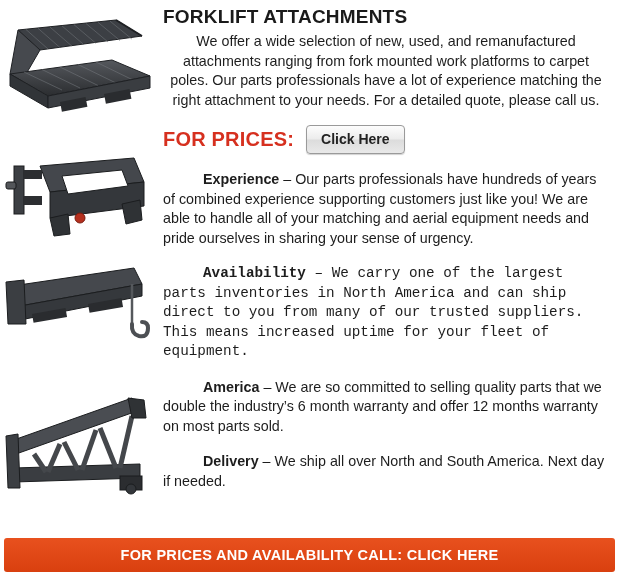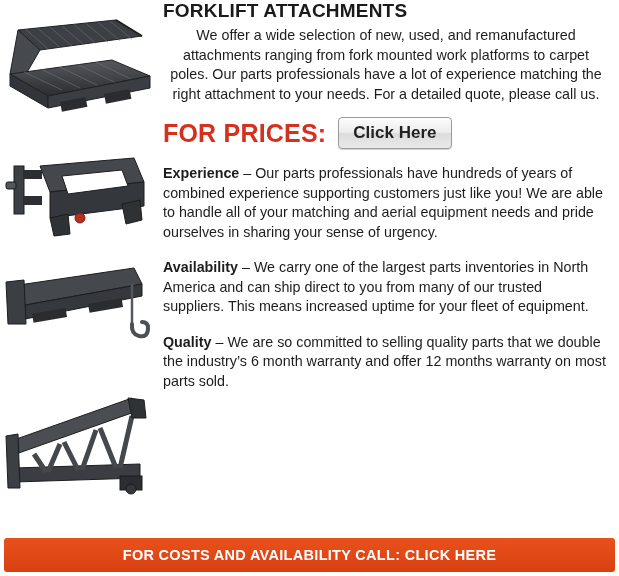--- a/index.html
+++ b/index.html
@@ -45,66 +45,66 @@
   }
   .prod svg { display: block; }
 
   
   .title {
     font-size: 19px;
     font-weight: bold;
     color: #1a1a1a;
     letter-spacing: 0.2px;
     margin: 0;
-    padding: 0 0 4px 0;
+    padding: 6px 0 4px 0;
     font-family: "Liberation Sans", sans-serif;
   }
   .intro {
     font-size: 14.3px;
     line-height: 19.5px;
     color: #1d1d1d;
     margin: 0;
     padding: 0 6px 0 0;
     text-align: center;
   }
   .prices-row {
     display: flex;
     align-items: center;
     margin-top: 12px;
     height: 34px;
   }
   .prices-label {
     color: #d6301f;
     font-weight: bold;
-    font-size: 25px;
+    font-size: 20px;
     letter-spacing: 0.2px;
     white-space: nowrap;
   }
   .click-btn {
     margin-left: 12px;
     display: inline-block;
     background: linear-gradient(to bottom, #fdfdfd 0%, #ececec 48%, #dcdcdc 52%, #e9e9e9 100%);
     border: 1px solid #9a9a9a;
     border-radius: 4px;
     padding: 6px 14px 7px 14px;
-    font-size: 17px;
+    font-size: 14px;
     font-weight: bold;
     color: #222;
     cursor: pointer;
     box-shadow: 0 1px 1px rgba(0,0,0,0.18);
     line-height: 1;
   }
   .feature {
     font-size: 14.3px;
     line-height: 19.5px;
     color: #1d1d1d;
     margin: 0;
     padding: 0 8px 0 0;
   }
-  .feature b { font-weight: bold; }
+  .feature b { font-weight: bold; margin-left: 40px; }
 
   
   .banner {
     position: absolute;
     left: 4px;
     top: 538px;
     width: 611px;
     height: 34px;
     background: #e24a1a;
     background: linear-gradient(to bottom, #e8511e 0%, #d9400f 100%);
@@ -244,28 +244,31 @@
 
       <div class="prices-row">
         <span class="prices-label">FOR PRICES:</span>
         <span class="click-btn">Click Here</span>
       </div>
 
       <p class="feature" style="margin-top:14px;">
         <b>Experience</b><span> – </span><span>Our parts professionals have hundreds of years of combined experience supporting customers just like you!  We are able to handle all of your matching and aerial equipment needs and pride ourselves in sharing your sense of urgency.</span>
       </p>
 
+      <p class="feature" style="margin-top:16px;font-family:Liberation Mono, monospace;">
+        <b>Availability</b><span> – </span><span>We carry one of the largest parts inventories in North America and can ship direct to you from many of our trusted suppliers. This means increased uptime for your fleet of equipment.</span>
+      </p>
+
       <p class="feature" style="margin-top:16px;">
-        <b>Availability</b><span> – </span><span>We carry one of the largest parts inventories in North America and can ship direct to you from many of our trusted suppliers. This means increased uptime for your fleet of equipment.</span>
+        <b>America</b><span> – </span><span>We are so committed to selling quality parts that we double the industry’s 6 month warranty and offer 12 months warranty on most parts sold.</span>
       </p>
 
       <p class="feature" style="margin-top:16px;">
-        <b>Quality</b><span> – </span><span>We are so committed to selling quality parts that we double the industry’s 6 month warranty and offer 12 months warranty on most parts sold.</span>
-      </p>
-
+        <b>Delivery</b><span> – </span><span>We ship all over North and South America.  Next day if needed.</span>
+      </p>
 
 
     </div>
   </div>
 
-  <div class="banner">FOR COSTS AND AVAILABILITY CALL: CLICK HERE</div>
+  <div class="banner">FOR PRICES AND AVAILABILITY CALL: CLICK HERE</div>
 
 </div>
 
 </body></html>

